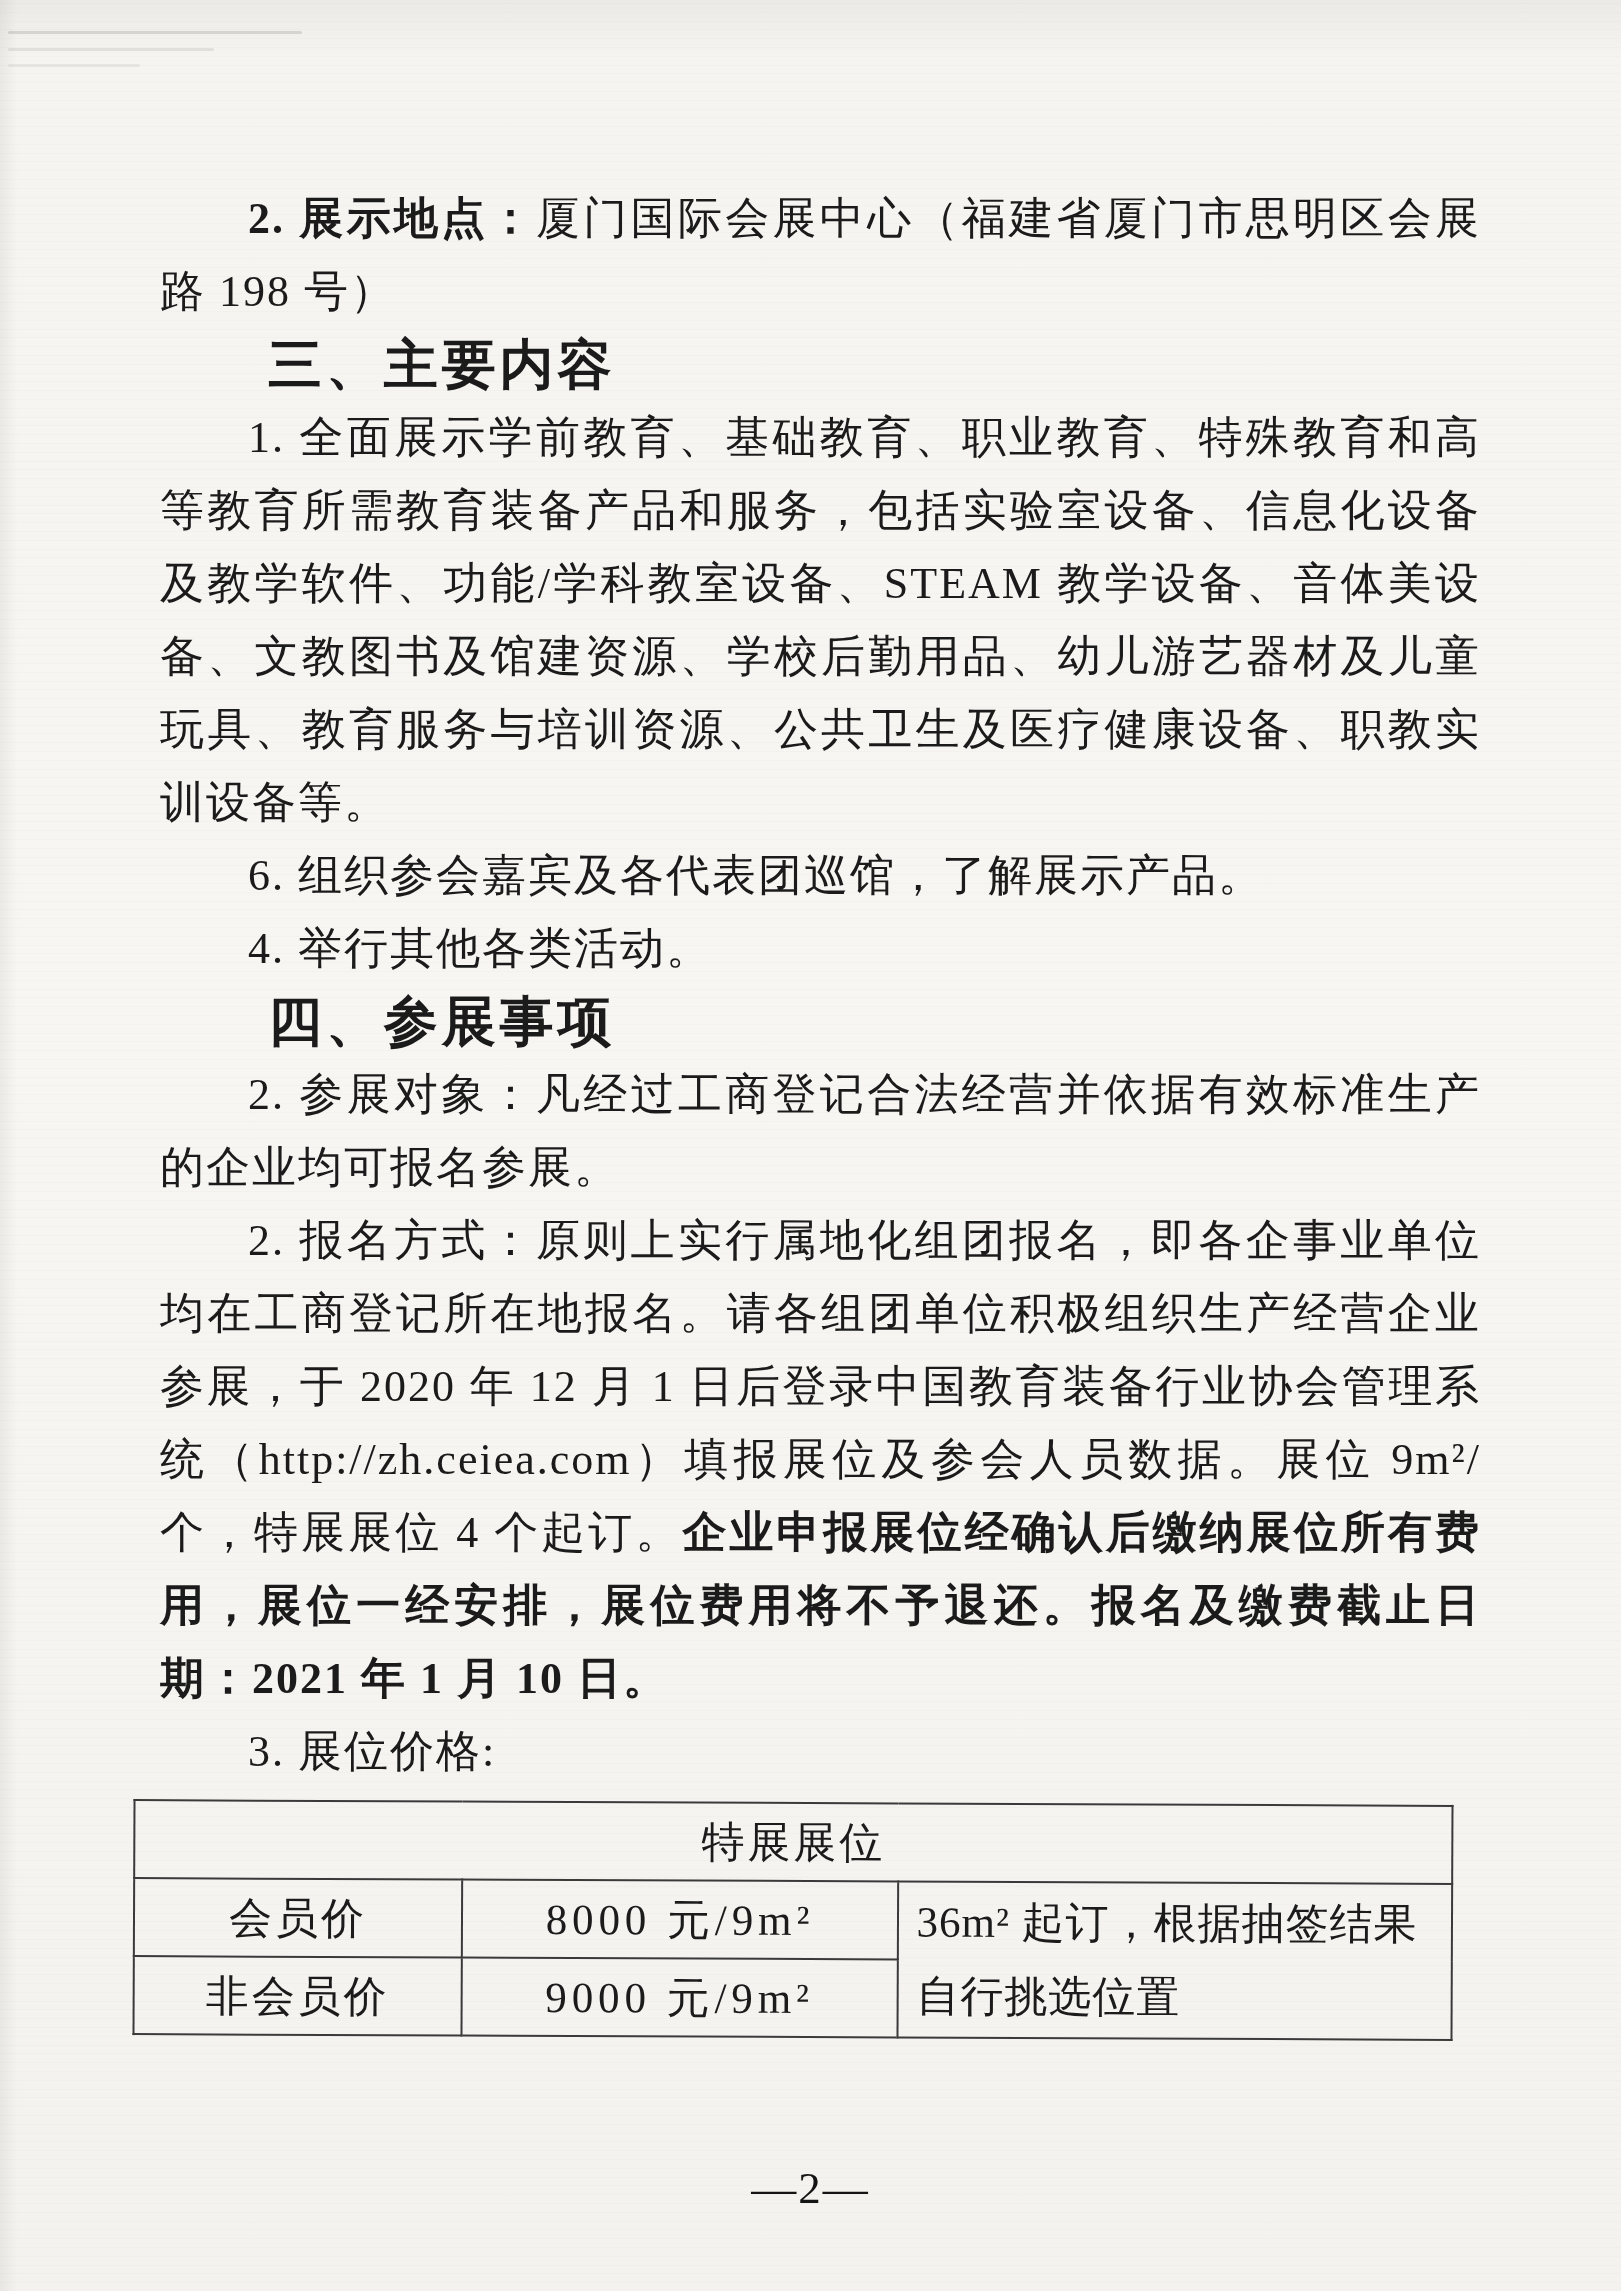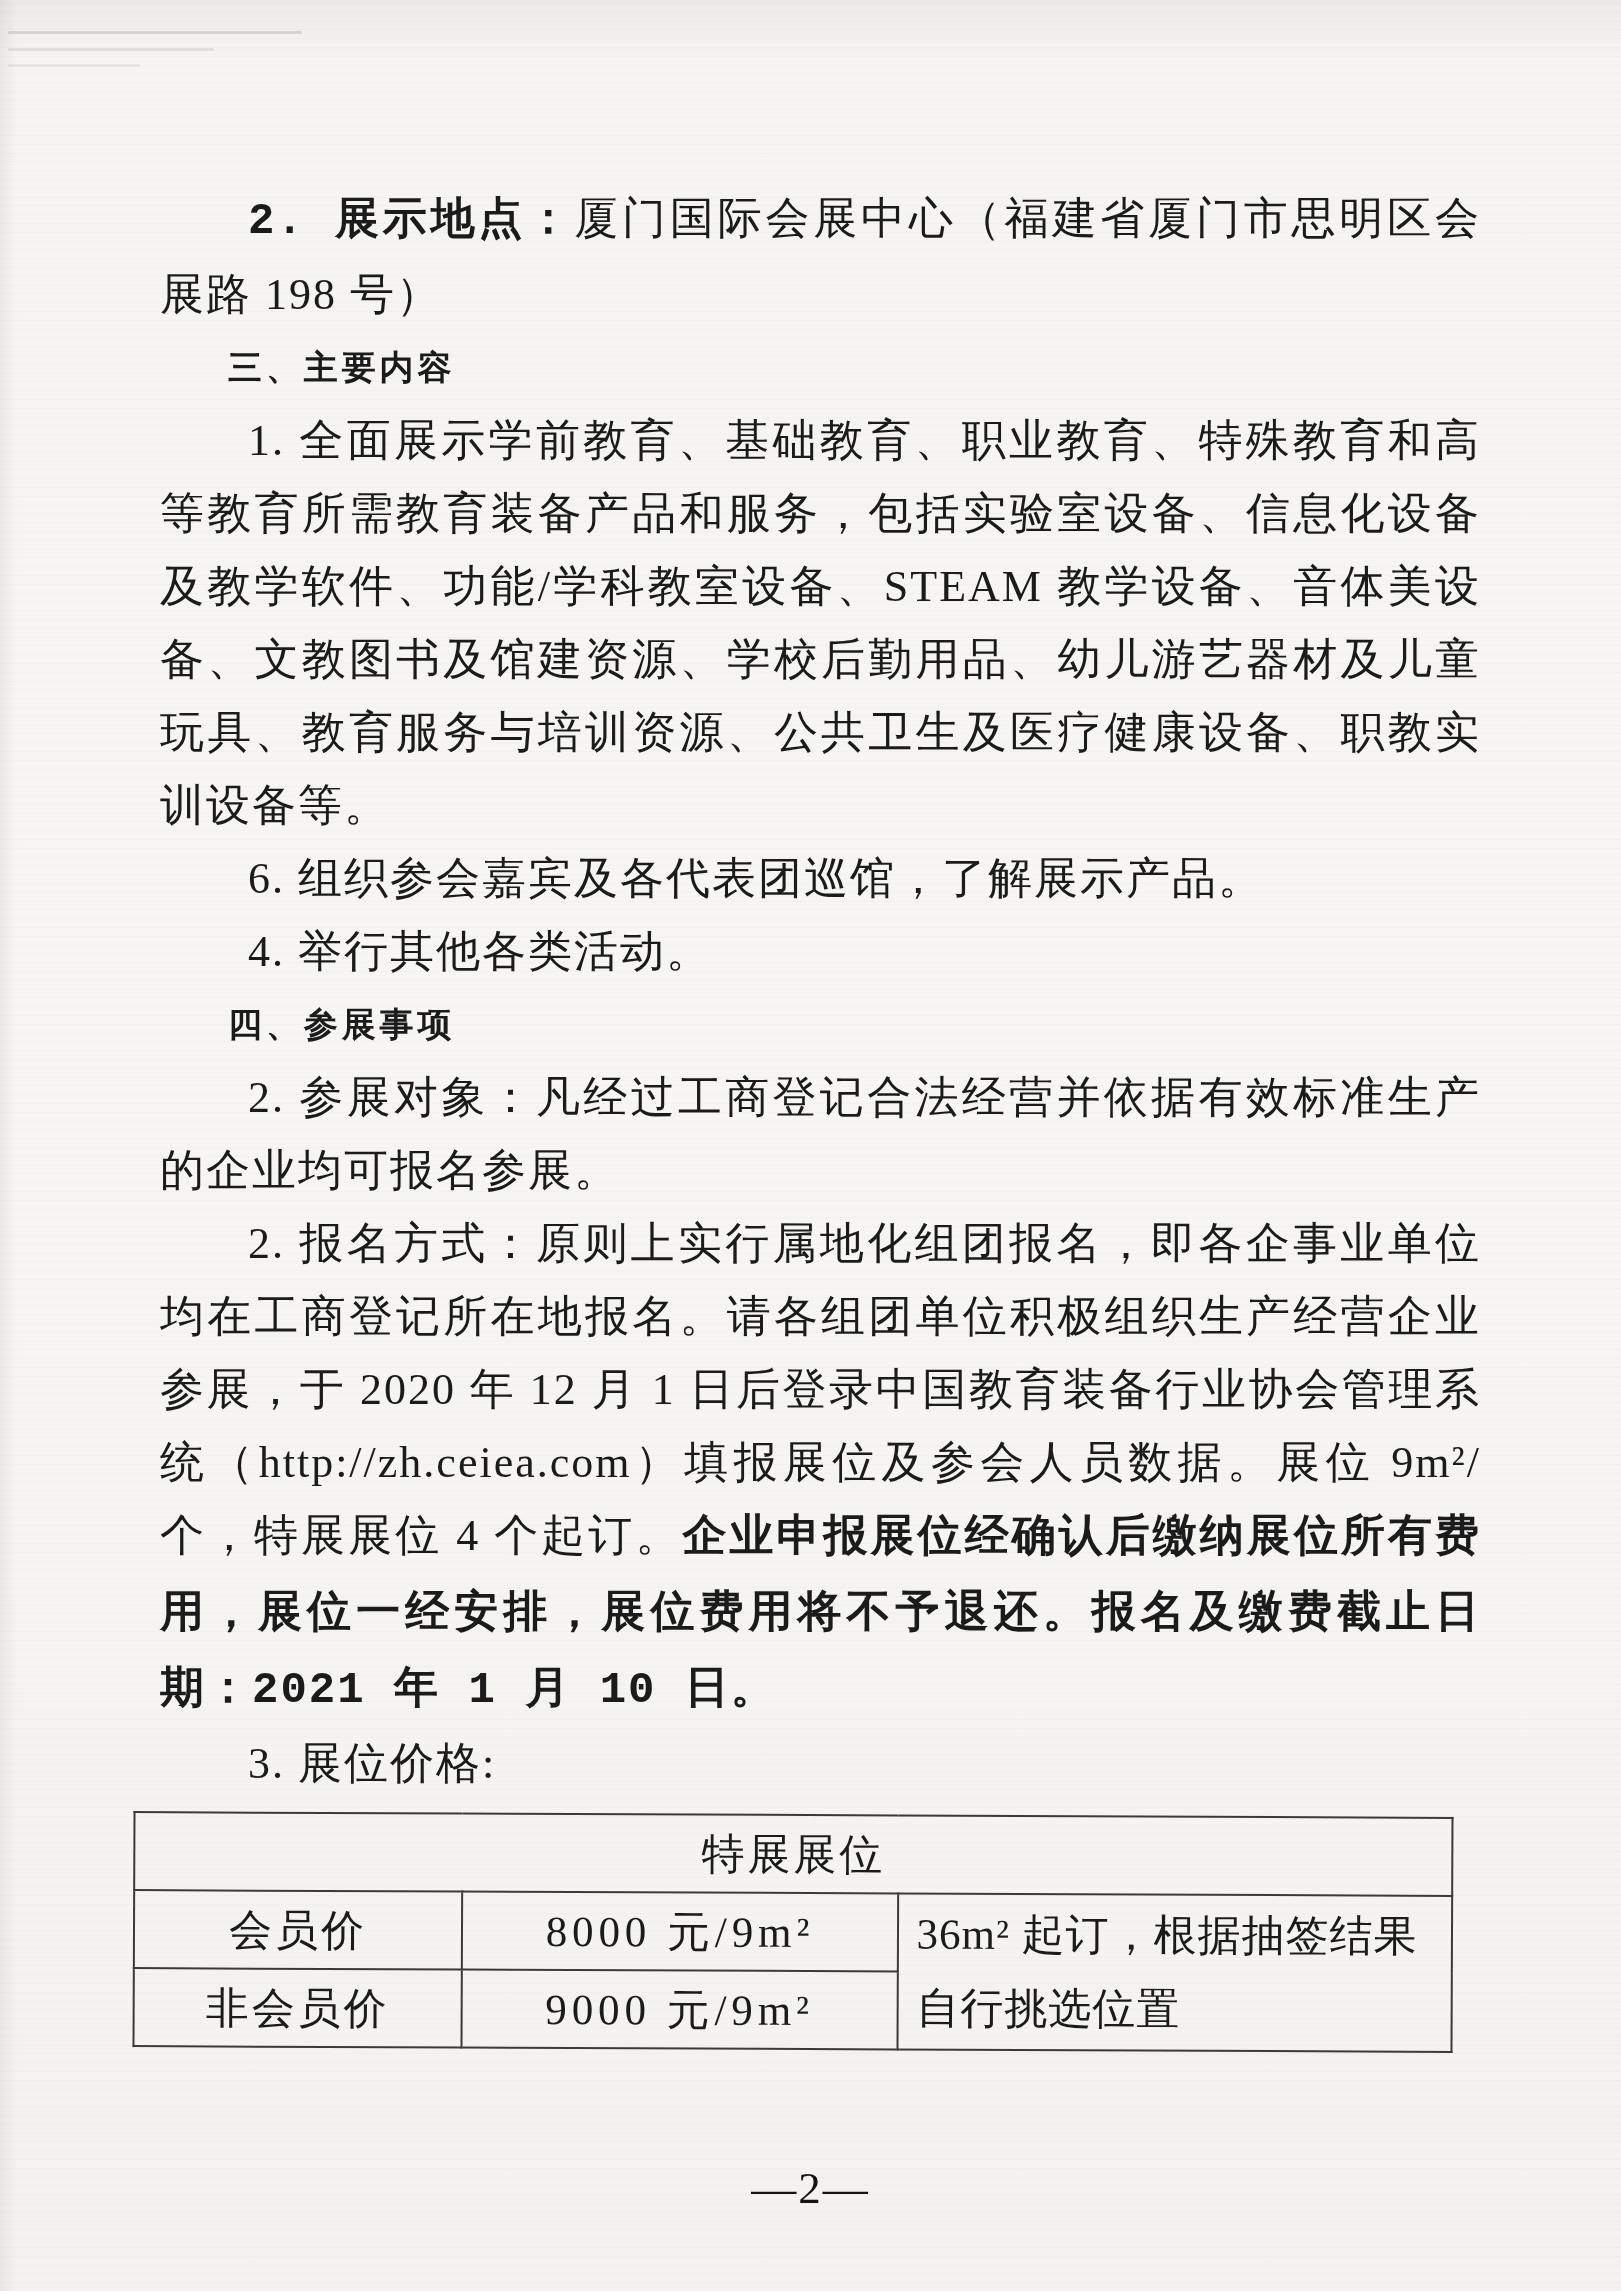--- a/index.html
+++ b/index.html
@@ -24,24 +24,24 @@
 
   .content{
     position:absolute;left:160px;top:182px;width:1321px;
     font-size:44px;line-height:73px;letter-spacing:2px;
     text-align:justify;
   }
   .para{margin:0;text-indent:2em;}
   .heading{
     margin:0;text-indent:2em;
     font-family:"Liberation Sans","DejaVu Sans",sans-serif;
-    font-weight:bold;font-size:34px;letter-spacing:3.9px;
+    font-weight:bold;font-size:54px;letter-spacing:3.9px;
   }
   .bold-run{
-    font-family:Liberation Mono, monospace;
+    font-family:Liberation Serif, serif;
     font-weight:bold;
   }
   .price-table{
     border-collapse:collapse;table-layout:fixed;
     width:1318px;margin:13.7px 0 0 -27.4px;
     transform:rotate(0.25deg);
     font-size:43px;
   }
   .price-table td{
     border:2.5px solid #3a3a3a;

